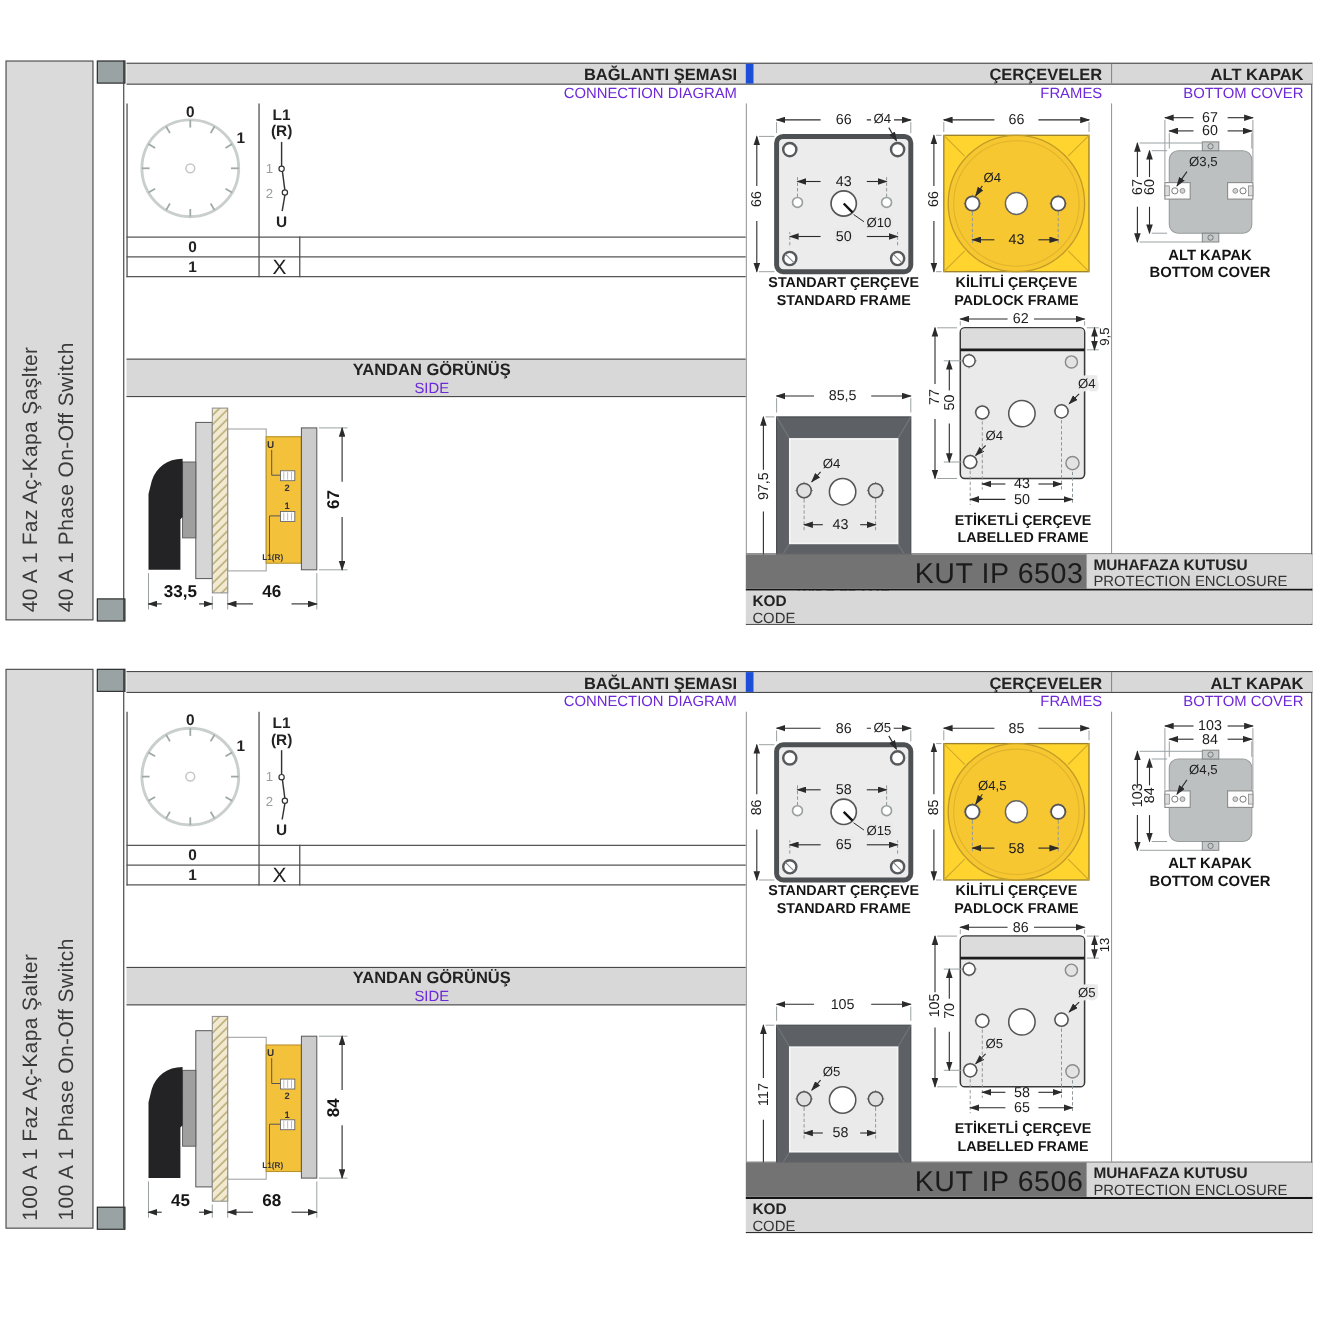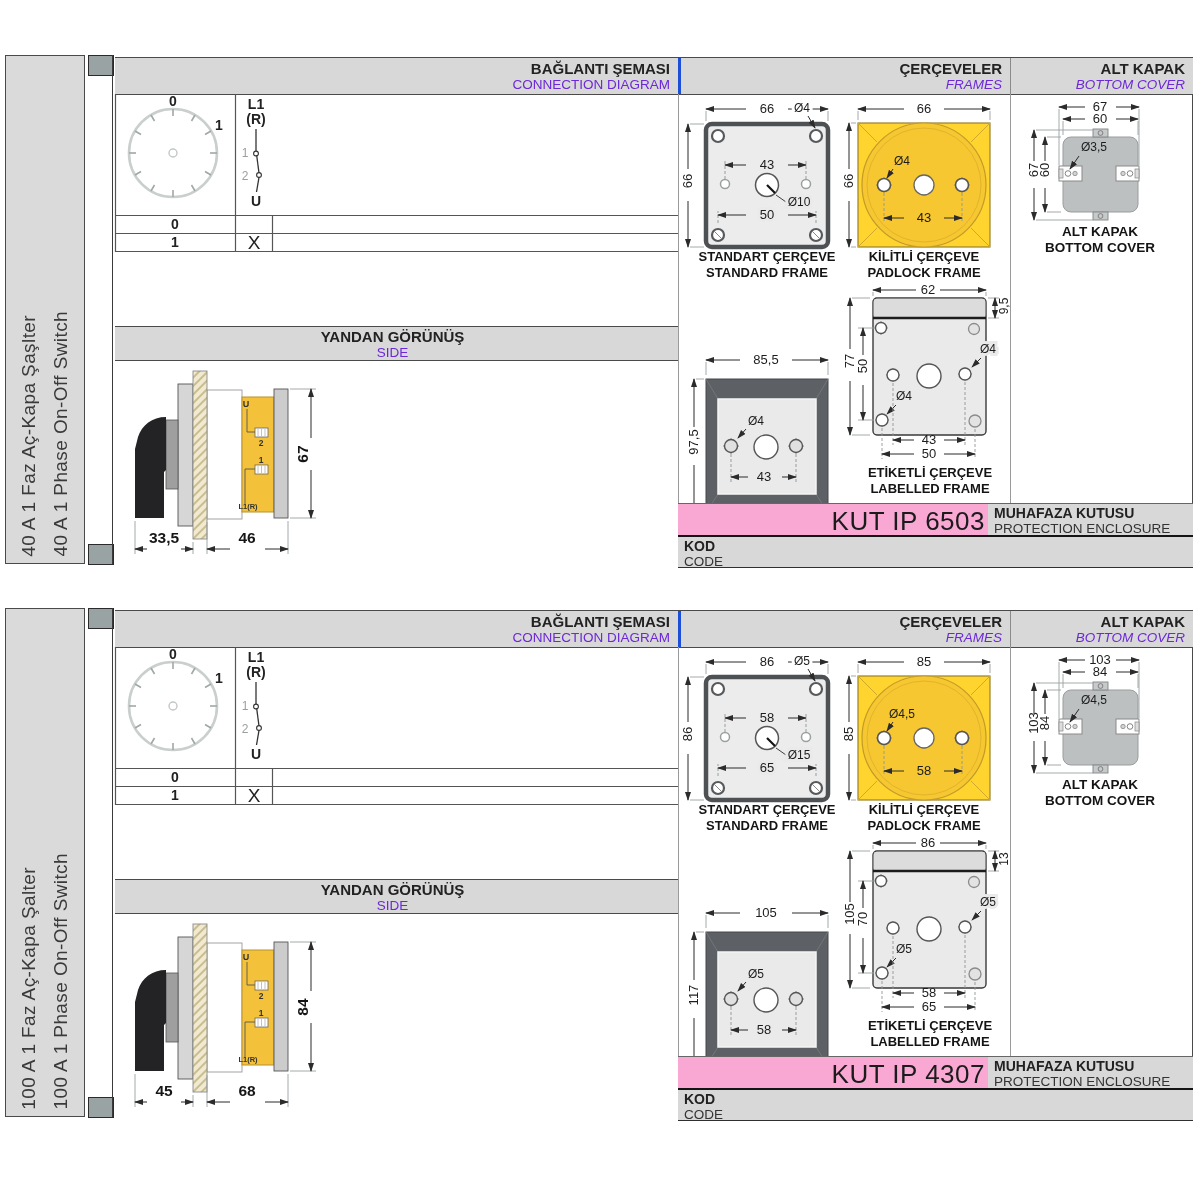--- a/index.html
+++ b/index.html
@@ -7,33 +7,33 @@
   #panels{padding-top:55px}
   .panel{position:relative;width:1200px;height:513px}
   .panel + .panel{margin-top:40px}
   .abs{position:absolute}
   .leftbar{left:5px;top:0;width:78px;height:507px;background:#dadada;border:1px solid #4a4a4a}
   .vtext{position:absolute;bottom:6px;writing-mode:vertical-rl;transform:rotate(180deg);white-space:nowrap;font-size:19px;color:#3a3a3a;letter-spacing:.4px}
   .v1{left:12px}.v2{left:44px}
   .tabsq{left:88px;width:24px;height:19px;background:#9aa3a3;border:1px solid #2a2a2a}
   .stripline{left:112px;top:0;width:0;height:509px;border-left:1.5px solid #3a3a3a}
   .rightline{left:1192px;top:2px;width:0;height:511px;border-left:1.5px solid #4a4a4a}
-  .hdr{left:115px;top:2px;width:1078px;height:38px;background:#d8d8d8;border-top:1.5px solid #4a4a4a;border-bottom:1px solid #4a4a4a;display:flex;box-sizing:border-box}
+  .hdr{left:115px;top:2px;width:1078px;height:20px;background:#d8d8d8;border-top:1.5px solid #4a4a4a;border-bottom:1px solid #4a4a4a;display:flex;box-sizing:border-box}
   .hcell{height:100%;text-align:right;padding:2px 8px 0 0;box-sizing:border-box}
-  .hc1{width:563px}.hc2{width:332px;border-left:3px solid #1d4ed8}.hc3{width:183px;border-left:1px solid #8a8a8a}
+  .hc1{width:563px}.hc2{width:332px;border-left:7px solid #1d4ed8}.hc3{width:183px;border-left:1px solid #8a8a8a}
   .h1{font-size:15px;font-weight:bold;color:#222;line-height:17px}
   .h2{font-size:13.5px;color:#6d28d9;line-height:15px}
-  .it{font-style:italic}
+  .it{}
   .sidehdr{left:115px;top:271px;width:563px;height:35px;background:#d8d8d8;border-top:1px solid #4a4a4a;border-bottom:1px solid #4a4a4a;box-sizing:border-box;text-align:center;padding:1px 8px 0 0}
   .vd{top:39px;width:0;height:409px;border-left:1px solid #9a9a9a}
   .vd1{left:678px}.vd2{left:1010px}
   .codes{left:678px;top:448px;width:515px}
   .crow{display:flex;height:34px;border-top:1px solid #666;border-bottom:2.2px solid #141414;box-sizing:border-box}
   .crow2{display:flex;height:31px;border-bottom:1.6px solid #2f2f2f;box-sizing:border-box}
-  .cval{width:310px;background:#f9a8d4;text-align:right;font-size:26px;color:#1b1b1b;padding:2px 3px 0 0;box-sizing:border-box;letter-spacing:.5px}
+  .cval{width:310px;background:#737373;text-align:right;font-size:26px;color:#1b1b1b;padding:2px 3px 0 0;box-sizing:border-box;letter-spacing:.5px}
   .clab{flex:1;background:#d8d8d8;padding:2px 12px 0 6px}
   .cl1{font-size:14px;font-weight:bold;color:#222;line-height:15px}
   .cl2{font-size:13.5px;color:#333;line-height:15px}
   svg{position:absolute;overflow:visible}
   svg text{font-family:"Liberation Sans",sans-serif;text-anchor:middle}
   .t12{font-size:12px;fill:#1d1d1d}
   .t13{font-size:13px;fill:#1d1d1d}
   .tb14{font-size:14px;font-weight:bold;fill:#222}
   .tb15{font-size:15.5px;font-weight:bold;fill:#161616}
   .lab{font-size:13px;font-weight:bold;fill:#141414}
@@ -801,21 +801,21 @@
       <line class="dim" x1="30" y1="38" x2="30" y2="62" marker-start="url(#aL)"></line>
           <line class="dim" x1="30" y1="89" x2="30" y2="113" marker-end="url(#aR)"></line>
       <text class="t13" x="34" y="79" transform="rotate(-90 30 75)">84</text>
     </g>
     <text class="lab" x="85" y="137" style="font-size:13.5px">ALT KAPAK</text>
     <text class="lab" x="85" y="153" style="font-size:13.5px">BOTTOM COVER</text>
   </svg>
 
   <div class="abs codes">
     <div class="crow">
-      <div class="cval">KUT IP 4307</div>
+      <div class="cval">KUT IP 6506</div>
       <div class="clab">
         <div class="cl1">MUHAFAZA KUTUSU</div>
         <div class="cl2">PROTECTION ENCLOSURE</div>
       </div>
     </div>
     <div class="crow2">
       <div class="clab">
         <div class="cl1">KOD</div>
         <div class="cl2">CODE</div>
       </div>

